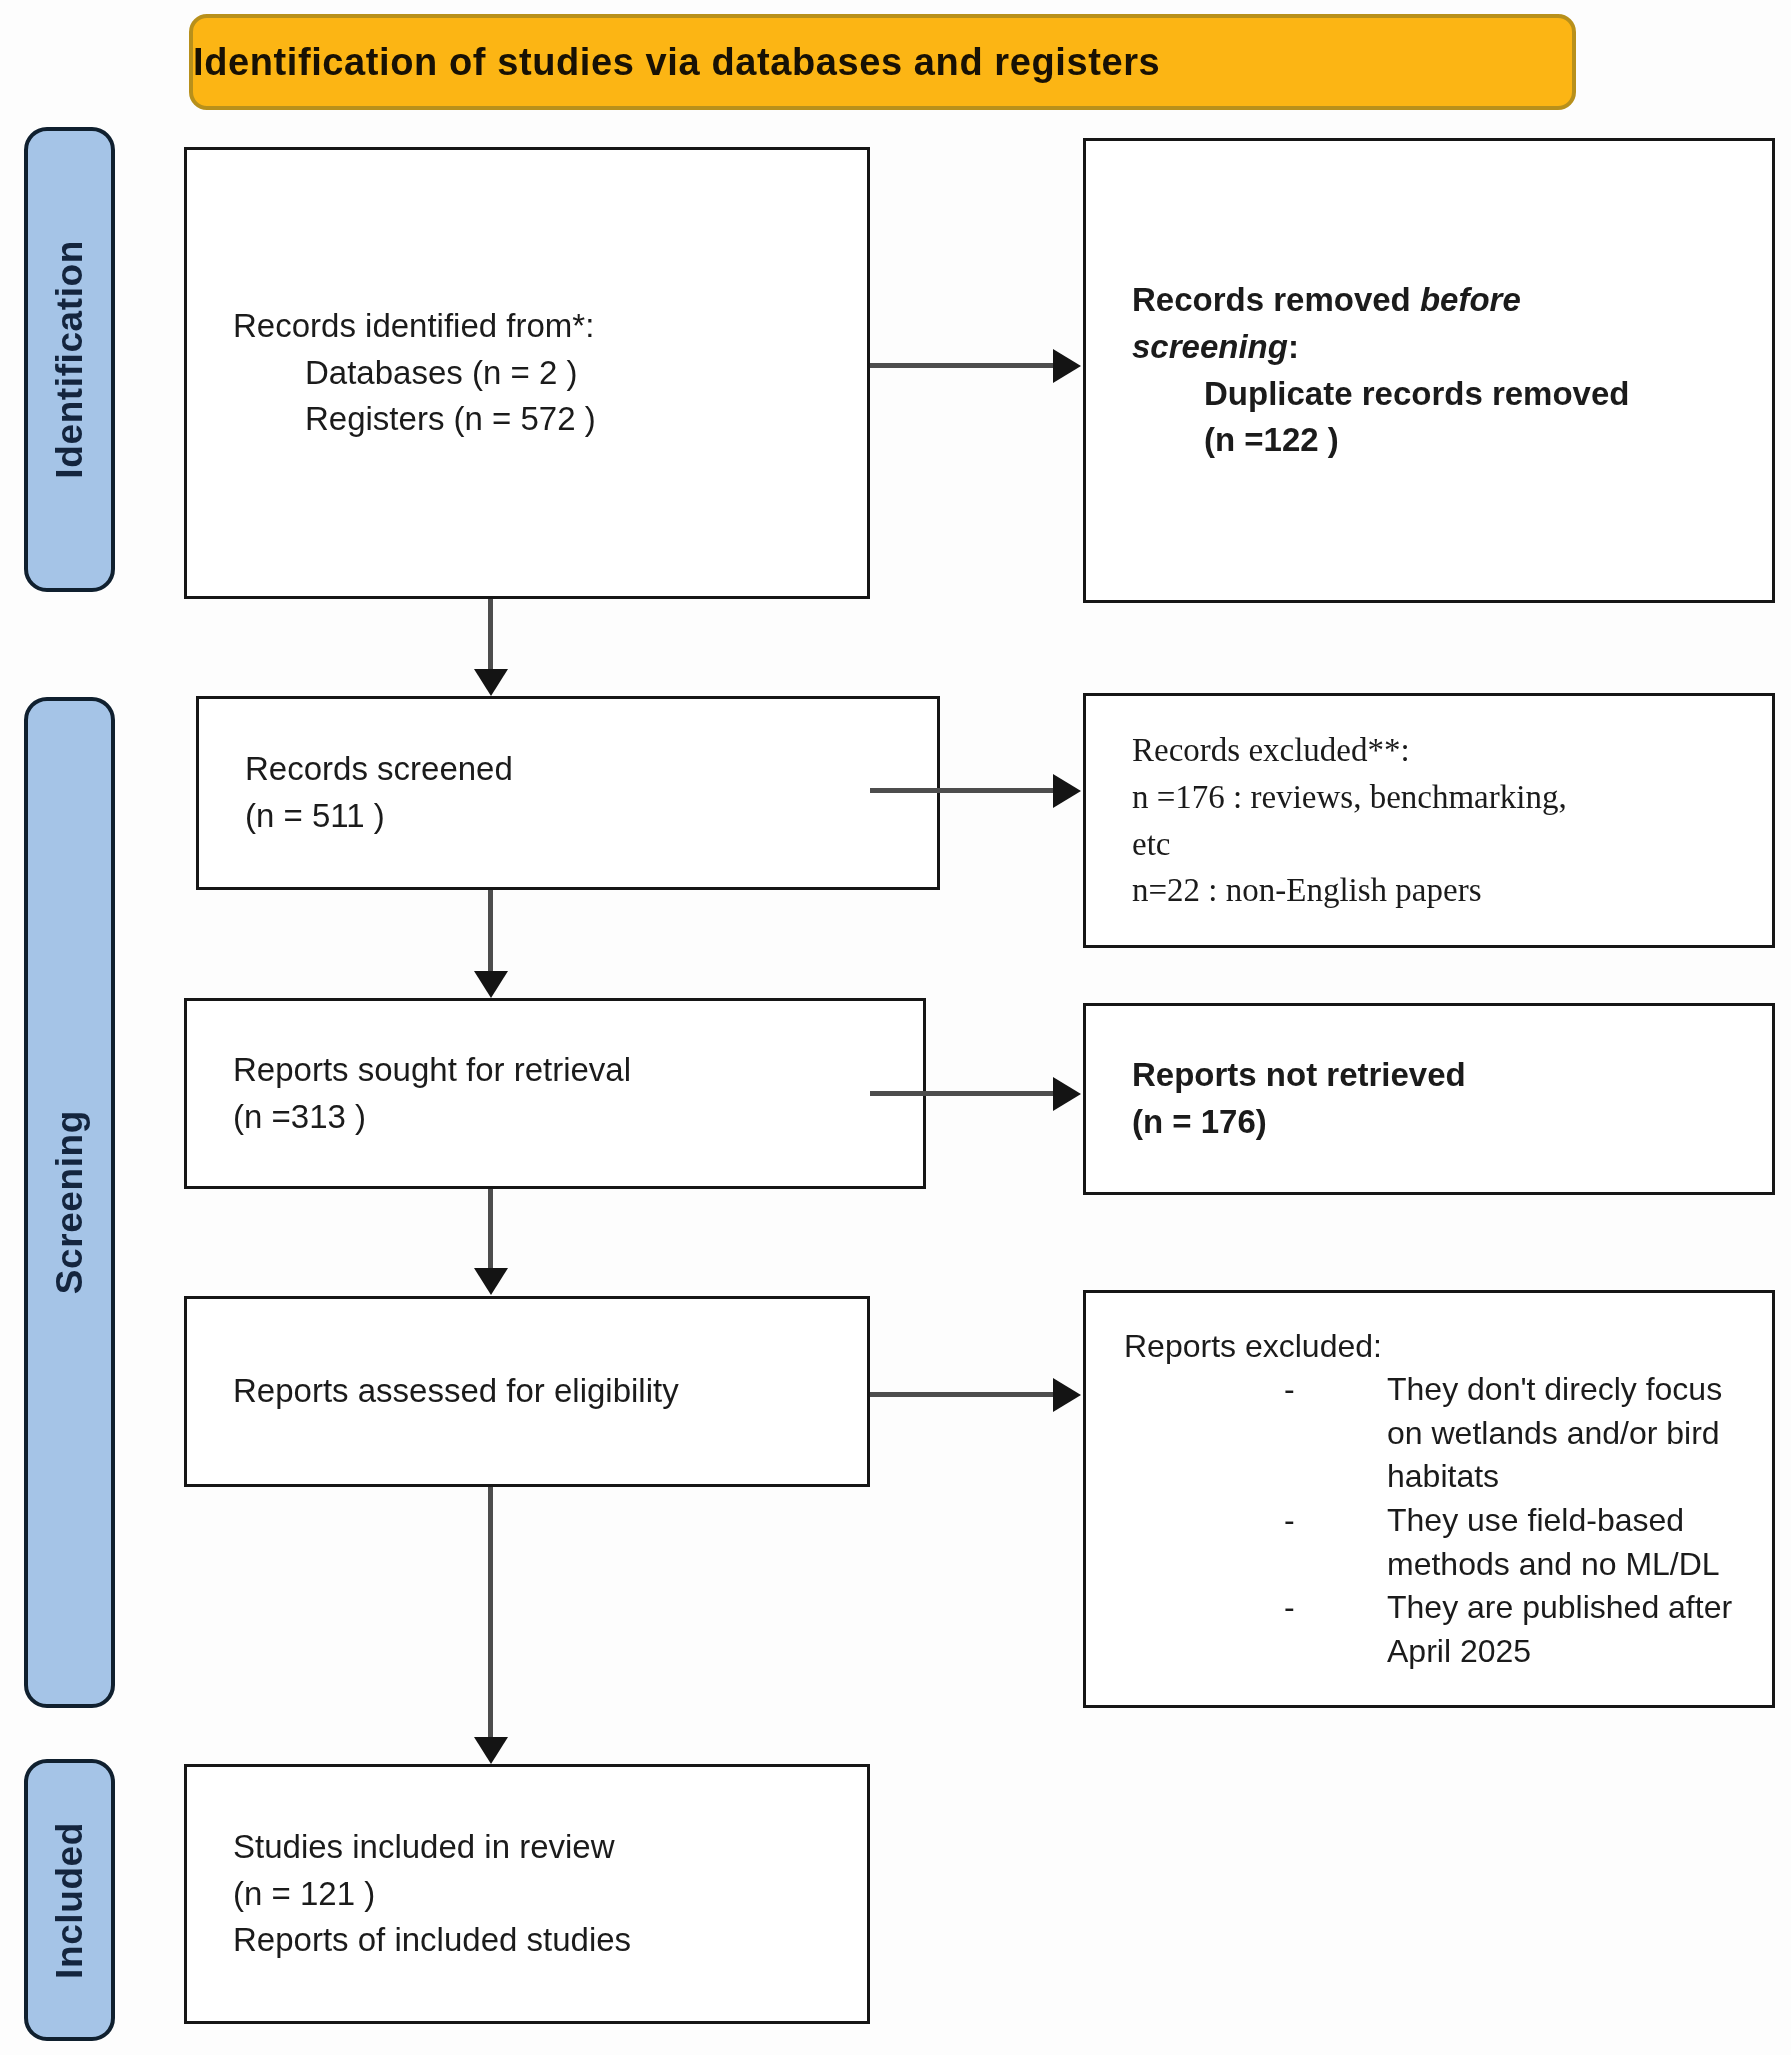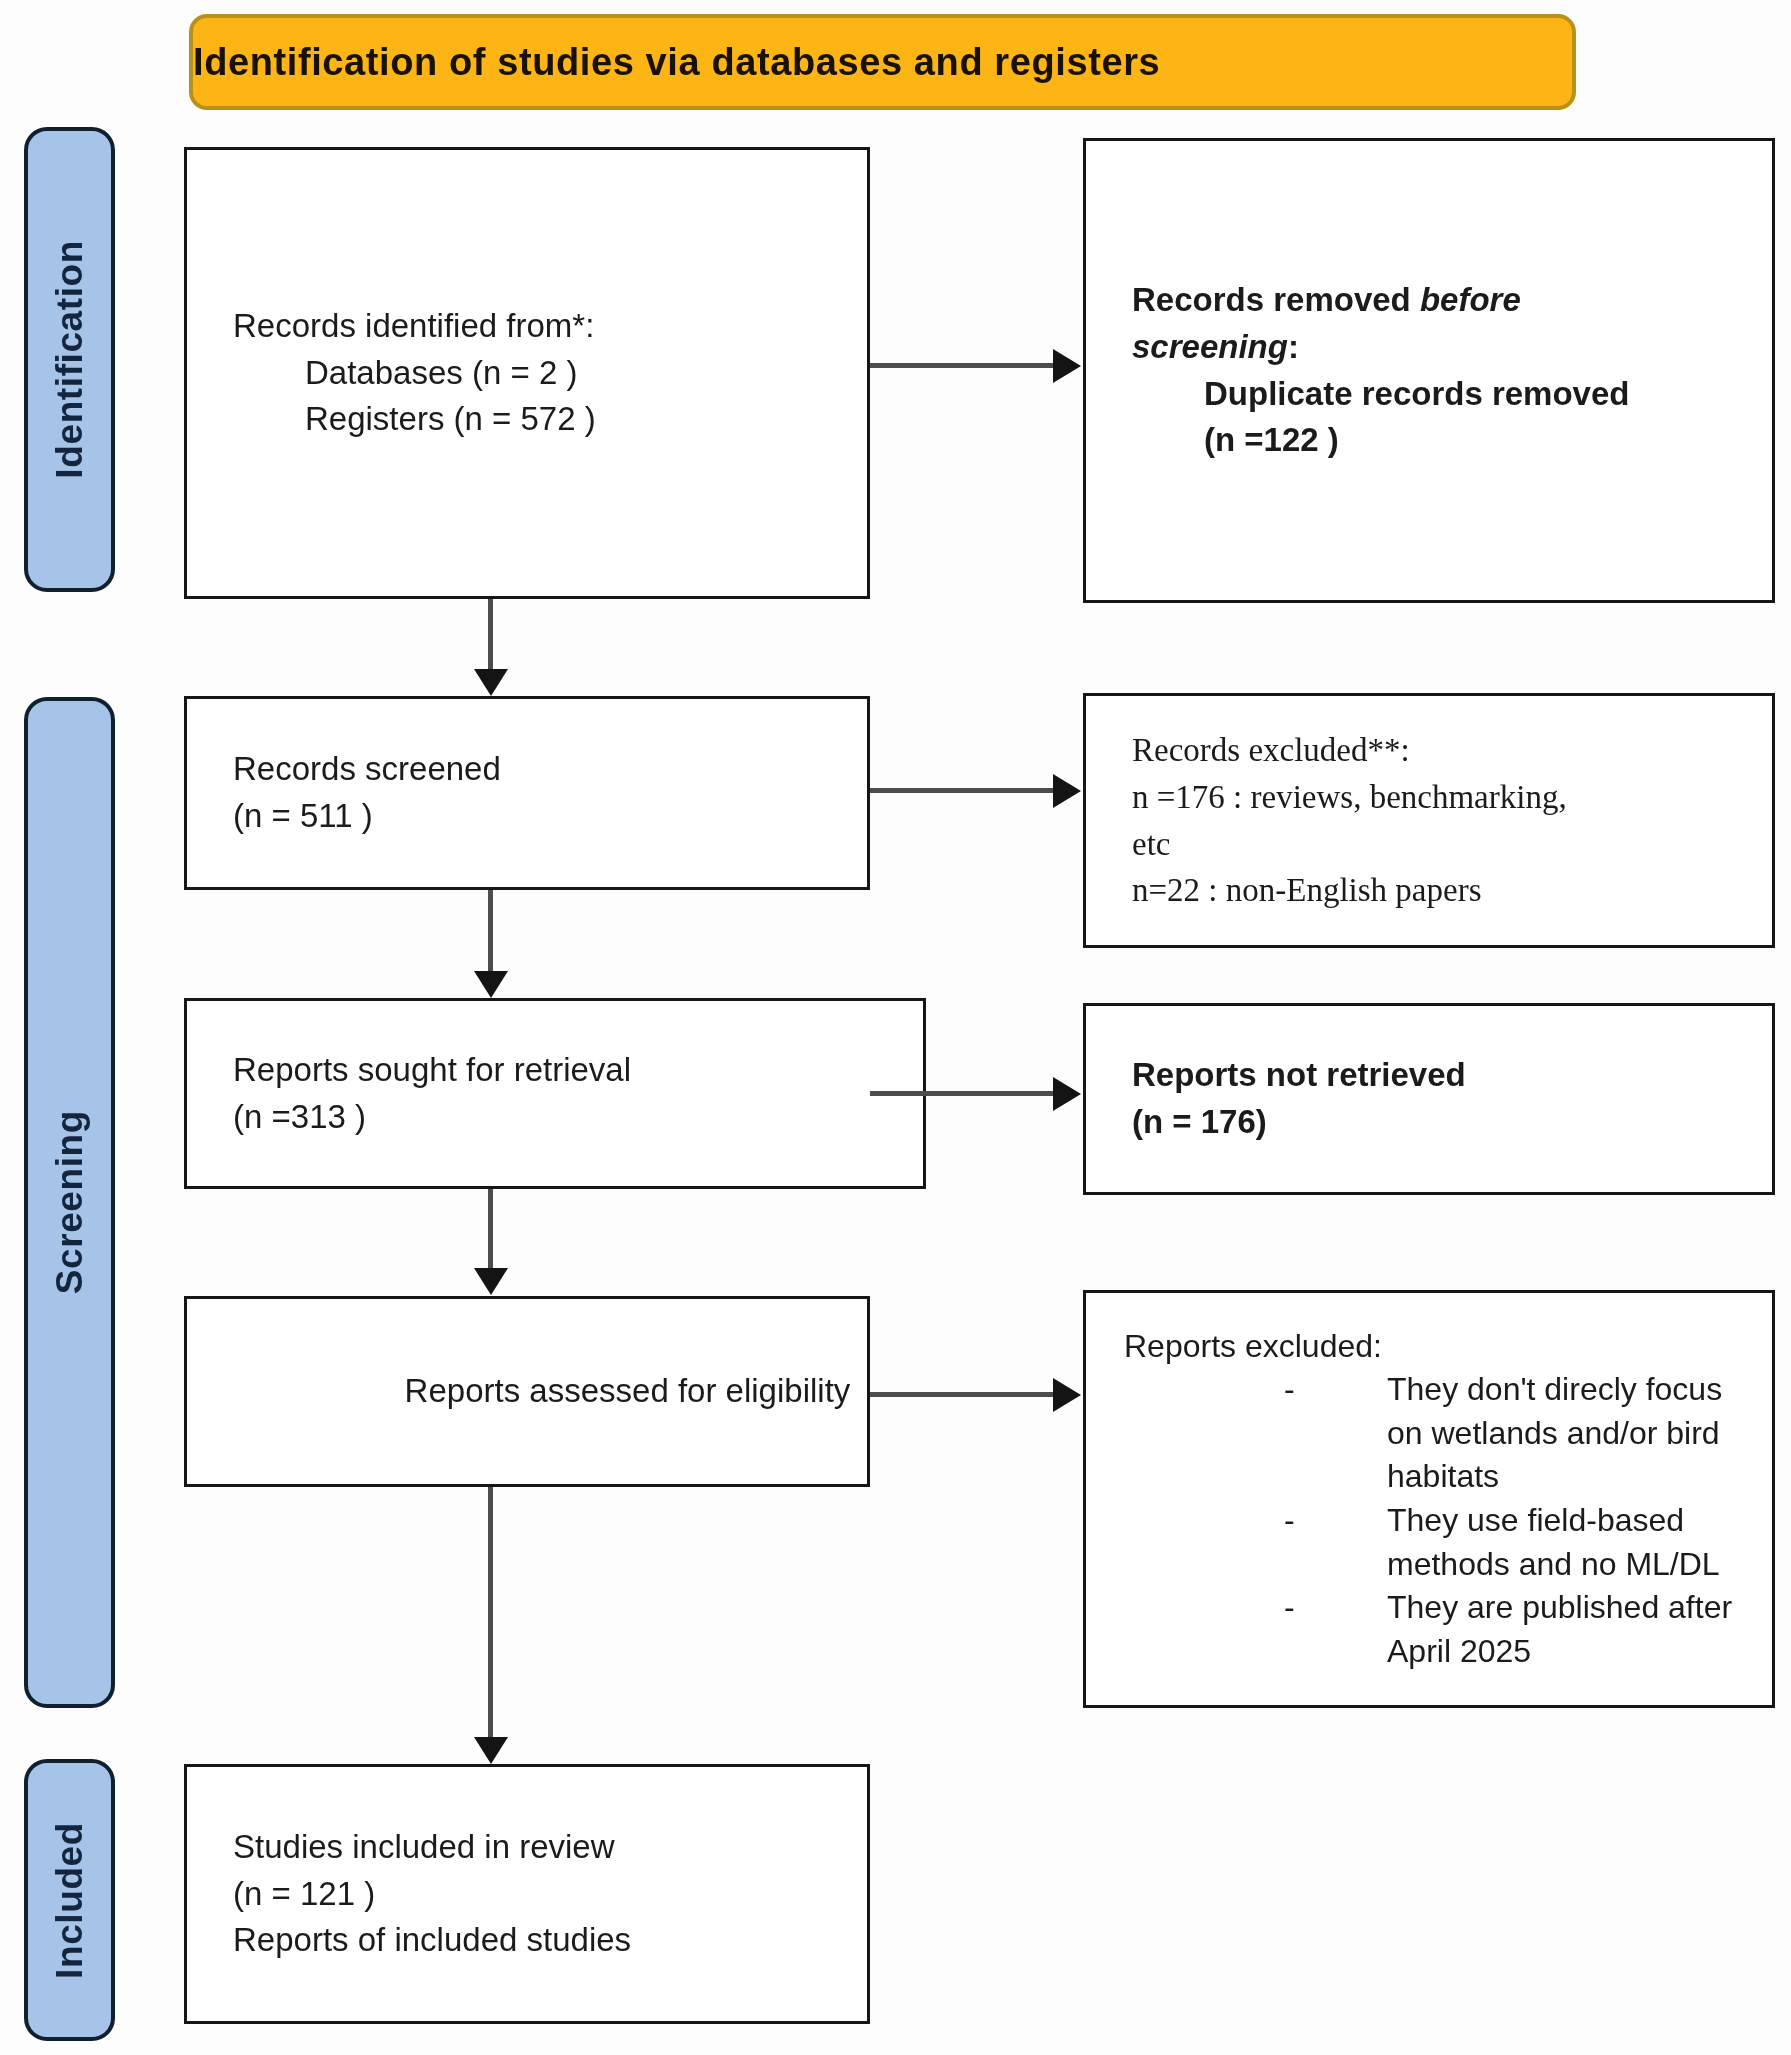--- a/index.html
+++ b/index.html
@@ -30,23 +30,23 @@
     font-weight:bold;font-size:37px;color:var(--sidebar-text);letter-spacing:0.6px;
   }
   
   .box{
     position:absolute;background:#ffffff;border:3.8px solid #161616;box-sizing:border-box;
     display:flex;flex-direction:column;justify-content:center;
     font-size:33px;line-height:1.42;color:#1b1b1b;
     padding:6.4px 16.7px 6.4px 46px;
   }
   .b1{left:184px;top:147px;width:686px;height:452px;}
-  .b2{left:184px;top:696px;width:686px;height:194px;}
+  .b2{left:196px;top:696px;width:744px;height:194px;}
   .b3{left:184px;top:998px;width:742px;height:191px;}
-  .b4{left:184px;top:1296px;width:686px;height:191px;text-align:right;}
+  .b4{left:184px;top:1296px;width:686px;height:191px;}
   .b5{left:184px;top:1764px;width:686px;height:260px;}
   .r1{left:1083px;top:138px;width:692px;height:465px;font-weight:bold;}
   .r2{left:1083px;top:693px;width:692px;height:255px;font-family:Liberation Serif, serif;}
   .r3{left:1083px;top:1003px;width:692px;height:192px;font-weight:bold;}
   .r4{left:1083px;top:1290px;width:692px;height:418px;font-size:32px;line-height:1.36;padding-left:38px;}
   .ind{padding-left:72px;}
   .it{font-style:italic;}
   .bullet{display:flex;padding-left:160px;}
   .dash{width:103px;flex:0 0 103px;}
   .btext{flex:1;padding-right:5.1px;}

